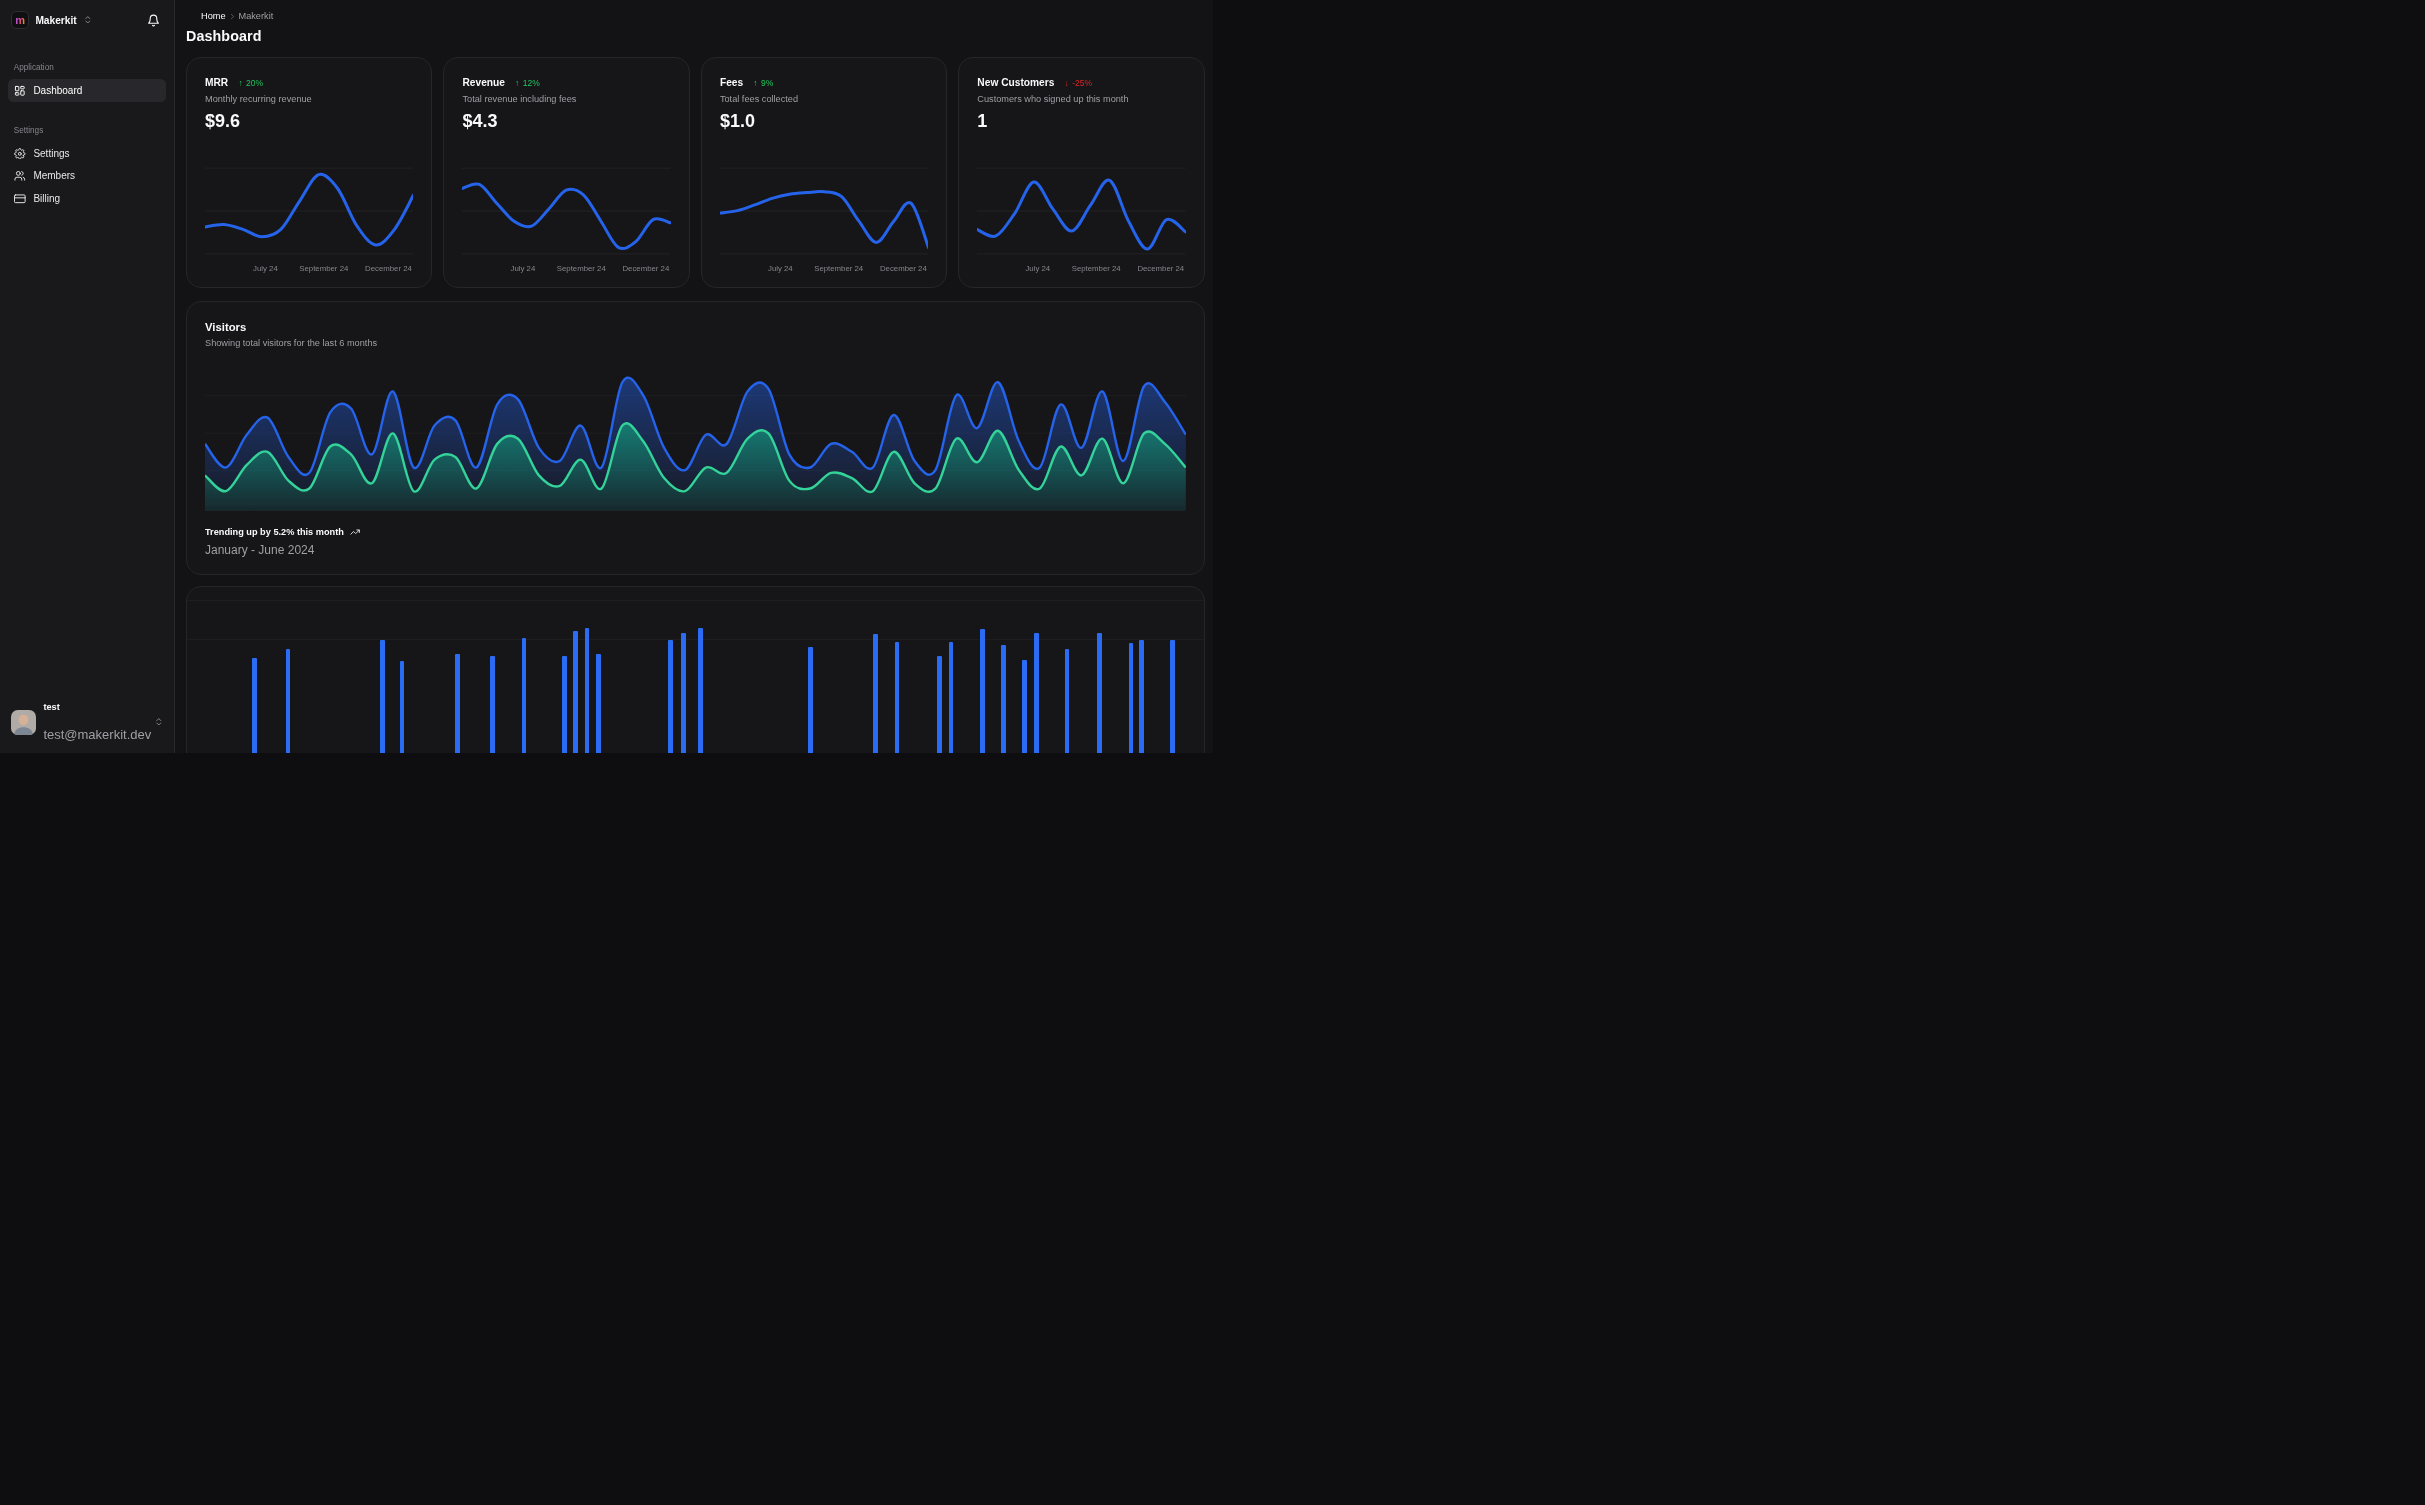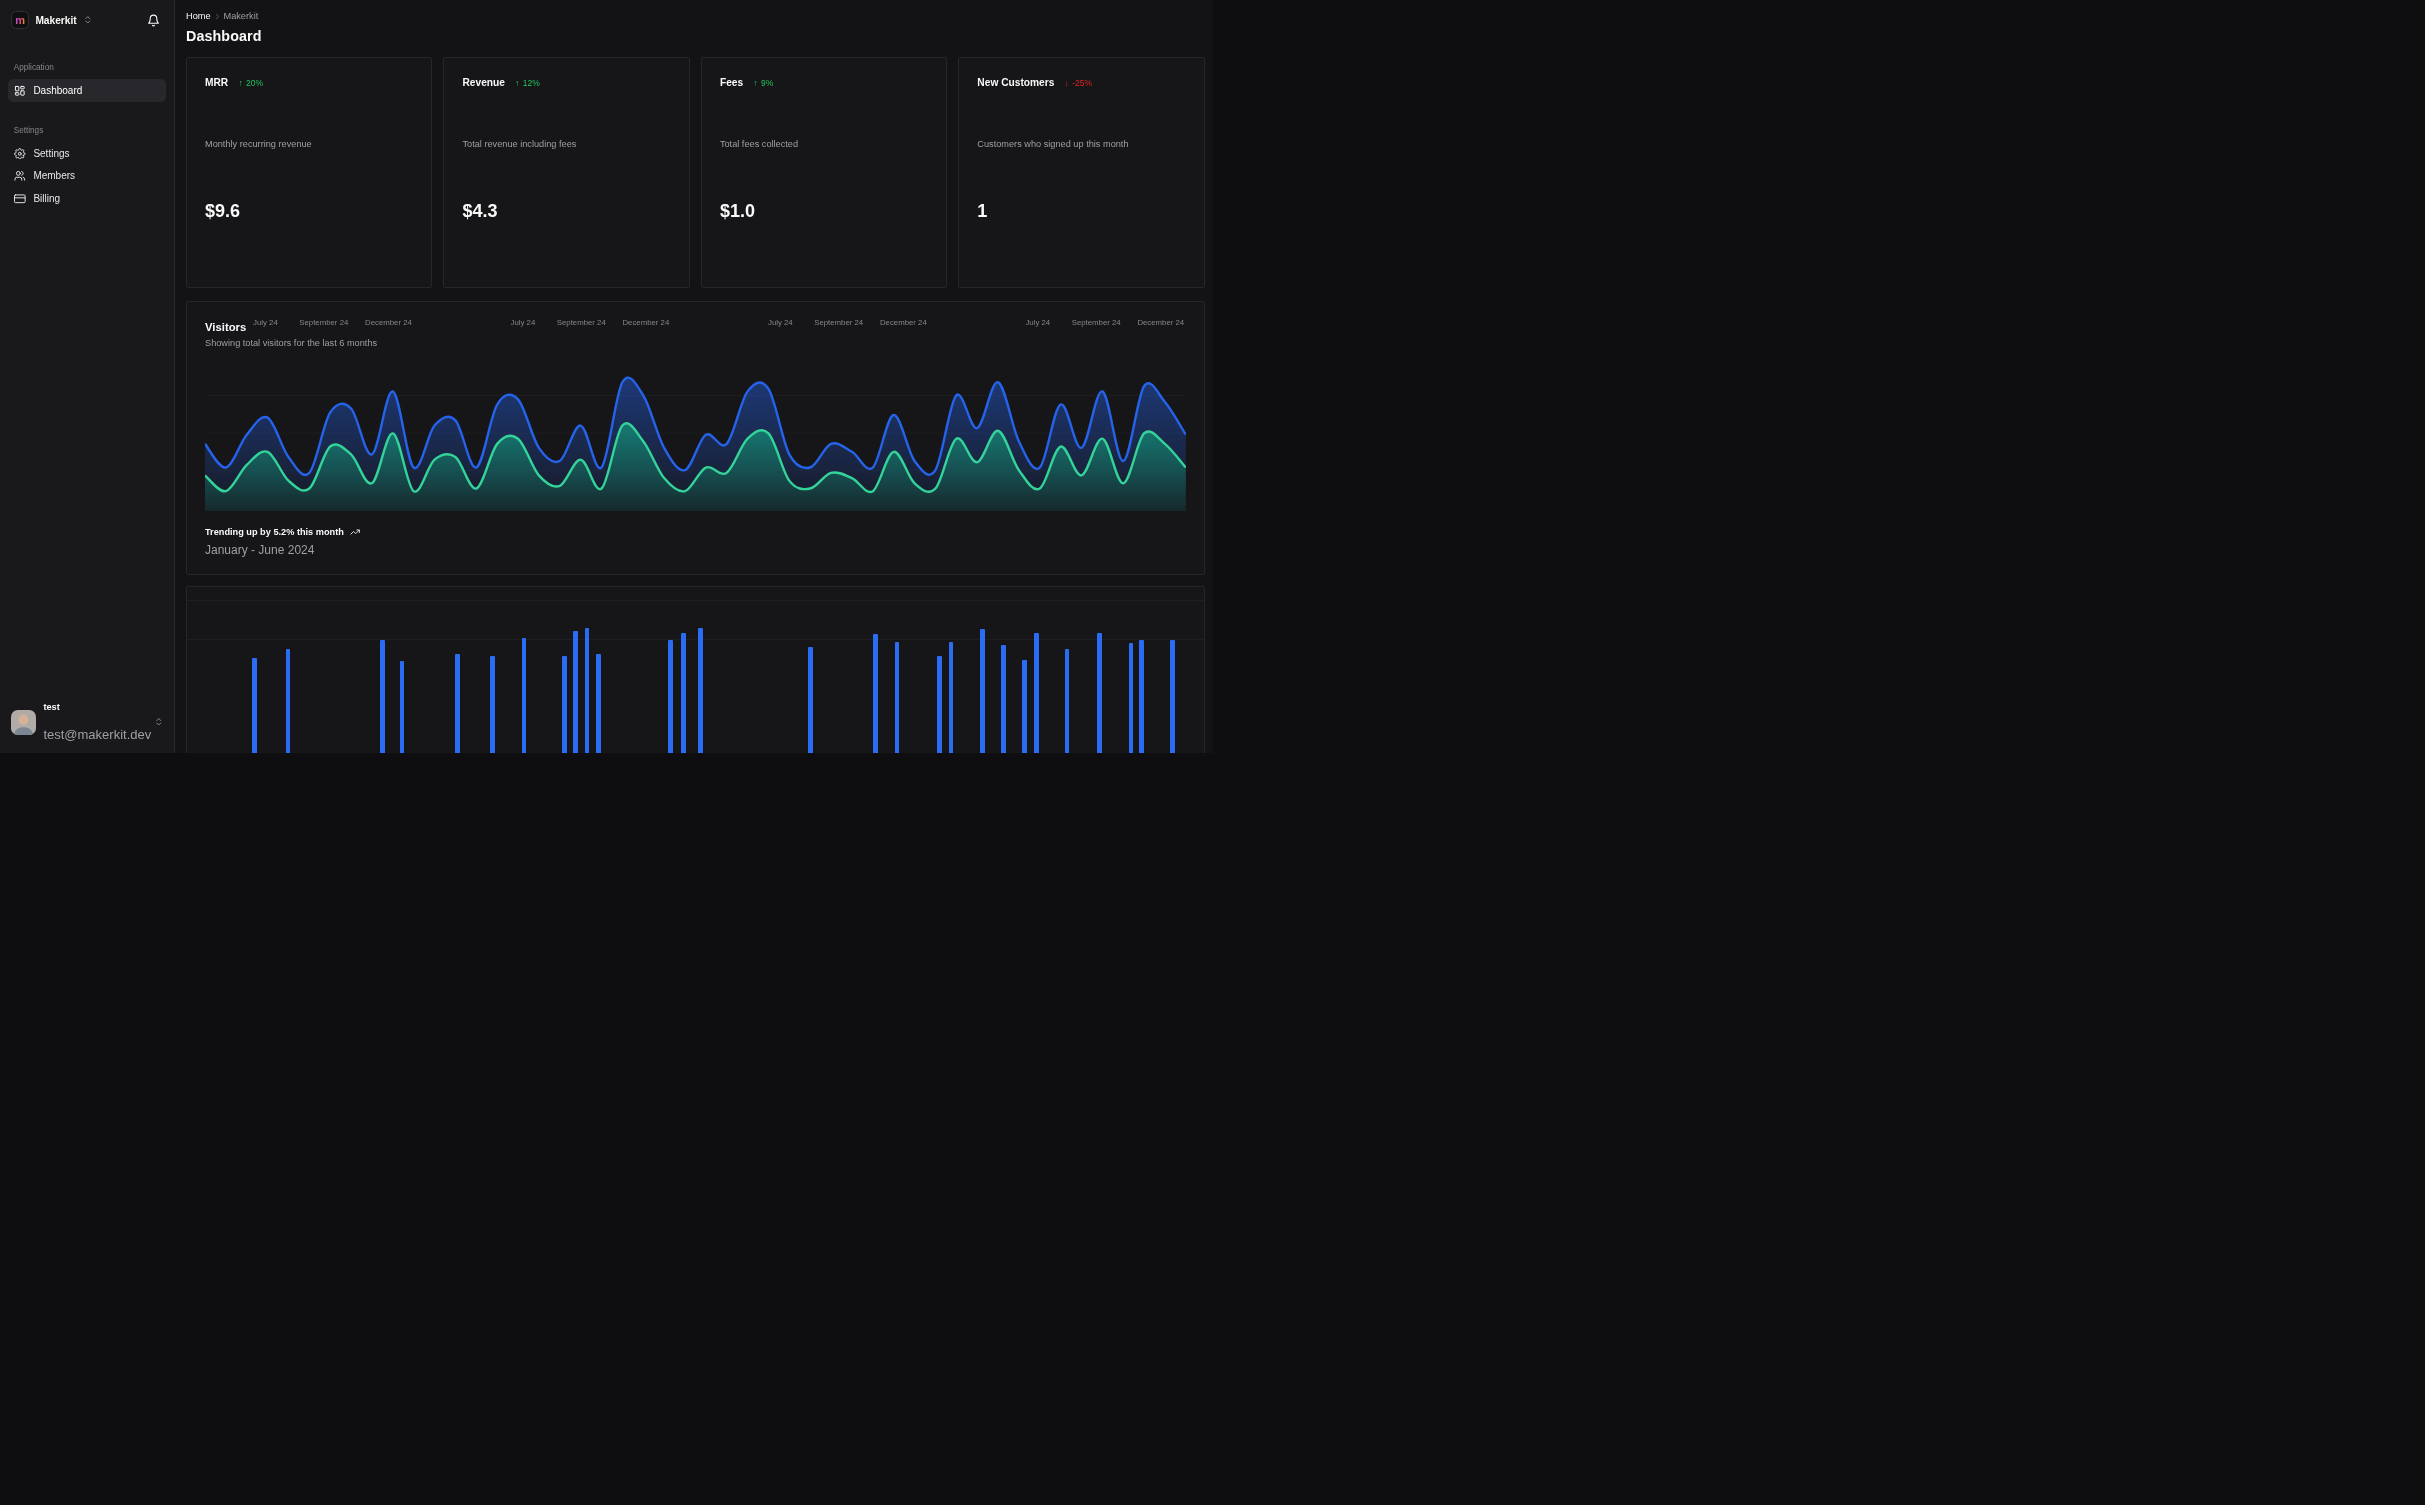--- a/index.html
+++ b/index.html
@@ -39,26 +39,26 @@
 
   .sb-user{ display:flex; align-items:center; gap:7.5px; padding:2.7px 4.1px; cursor:pointer; }
   .avatar{ width:25px; height:25px; border-radius:6.8px; overflow:hidden; display:block; flex:none; }
   .avatar svg{ display:block; width:100%; height:100%; }
   .u-info{ flex:1; min-width:0; }
   .u-name{ font-size:9.2px; font-weight:600; }
   .u-email{ font-size:13px; color:#9f9fa5; margin-top:15px; }
 
   
   main{ flex:1; padding:11px 8.2px 0 11px; overflow:hidden; }
-  .breadcrumb{ display:flex; align-items:center; gap:2px; font-size:9.2px; }
+  .breadcrumb{ display:flex; align-items:center; gap:2px; font-size:9.2px;margin-left:15px; }
   .bc-sep svg{ width:9px; height:9px; display:block; color:#6b6b72; }
   .bc-current{ color:#9f9fa5; }
   .page-title{ font-size:14.3px; font-weight:700; margin-top:6.8px; letter-spacing:0.1px; }
 
-  .card{ background:#161619; border:0.7px solid #26262a; border-radius:2px;gap:45px; }
+  .card{ background:#161619; border:0.7px solid #26262a; border-radius:15px; }
 
   
   .cards{ display:grid; grid-template-columns:repeat(4,1fr); gap:11px; margin-top:13.6px; }
   .stat-card{ height:231px; padding:19px 18px 13.6px; display:flex; flex-direction:column; }
   .stat-head{ display:flex; align-items:center; gap:10.2px; }
   .stat-title{ font-size:10.2px; font-weight:700; }
   .badge{ font-size:8.5px; display:flex; align-items:center; gap:3.4px; font-weight:500; }
   .stat-sub{ color:#9f9fa5; font-size:9.2px; margin-top:6.1px; }
   .stat-value{ font-size:18px; font-weight:700; margin-top:6.8px; }
   .spark{ margin-top:auto; height:94px; position:relative; }

